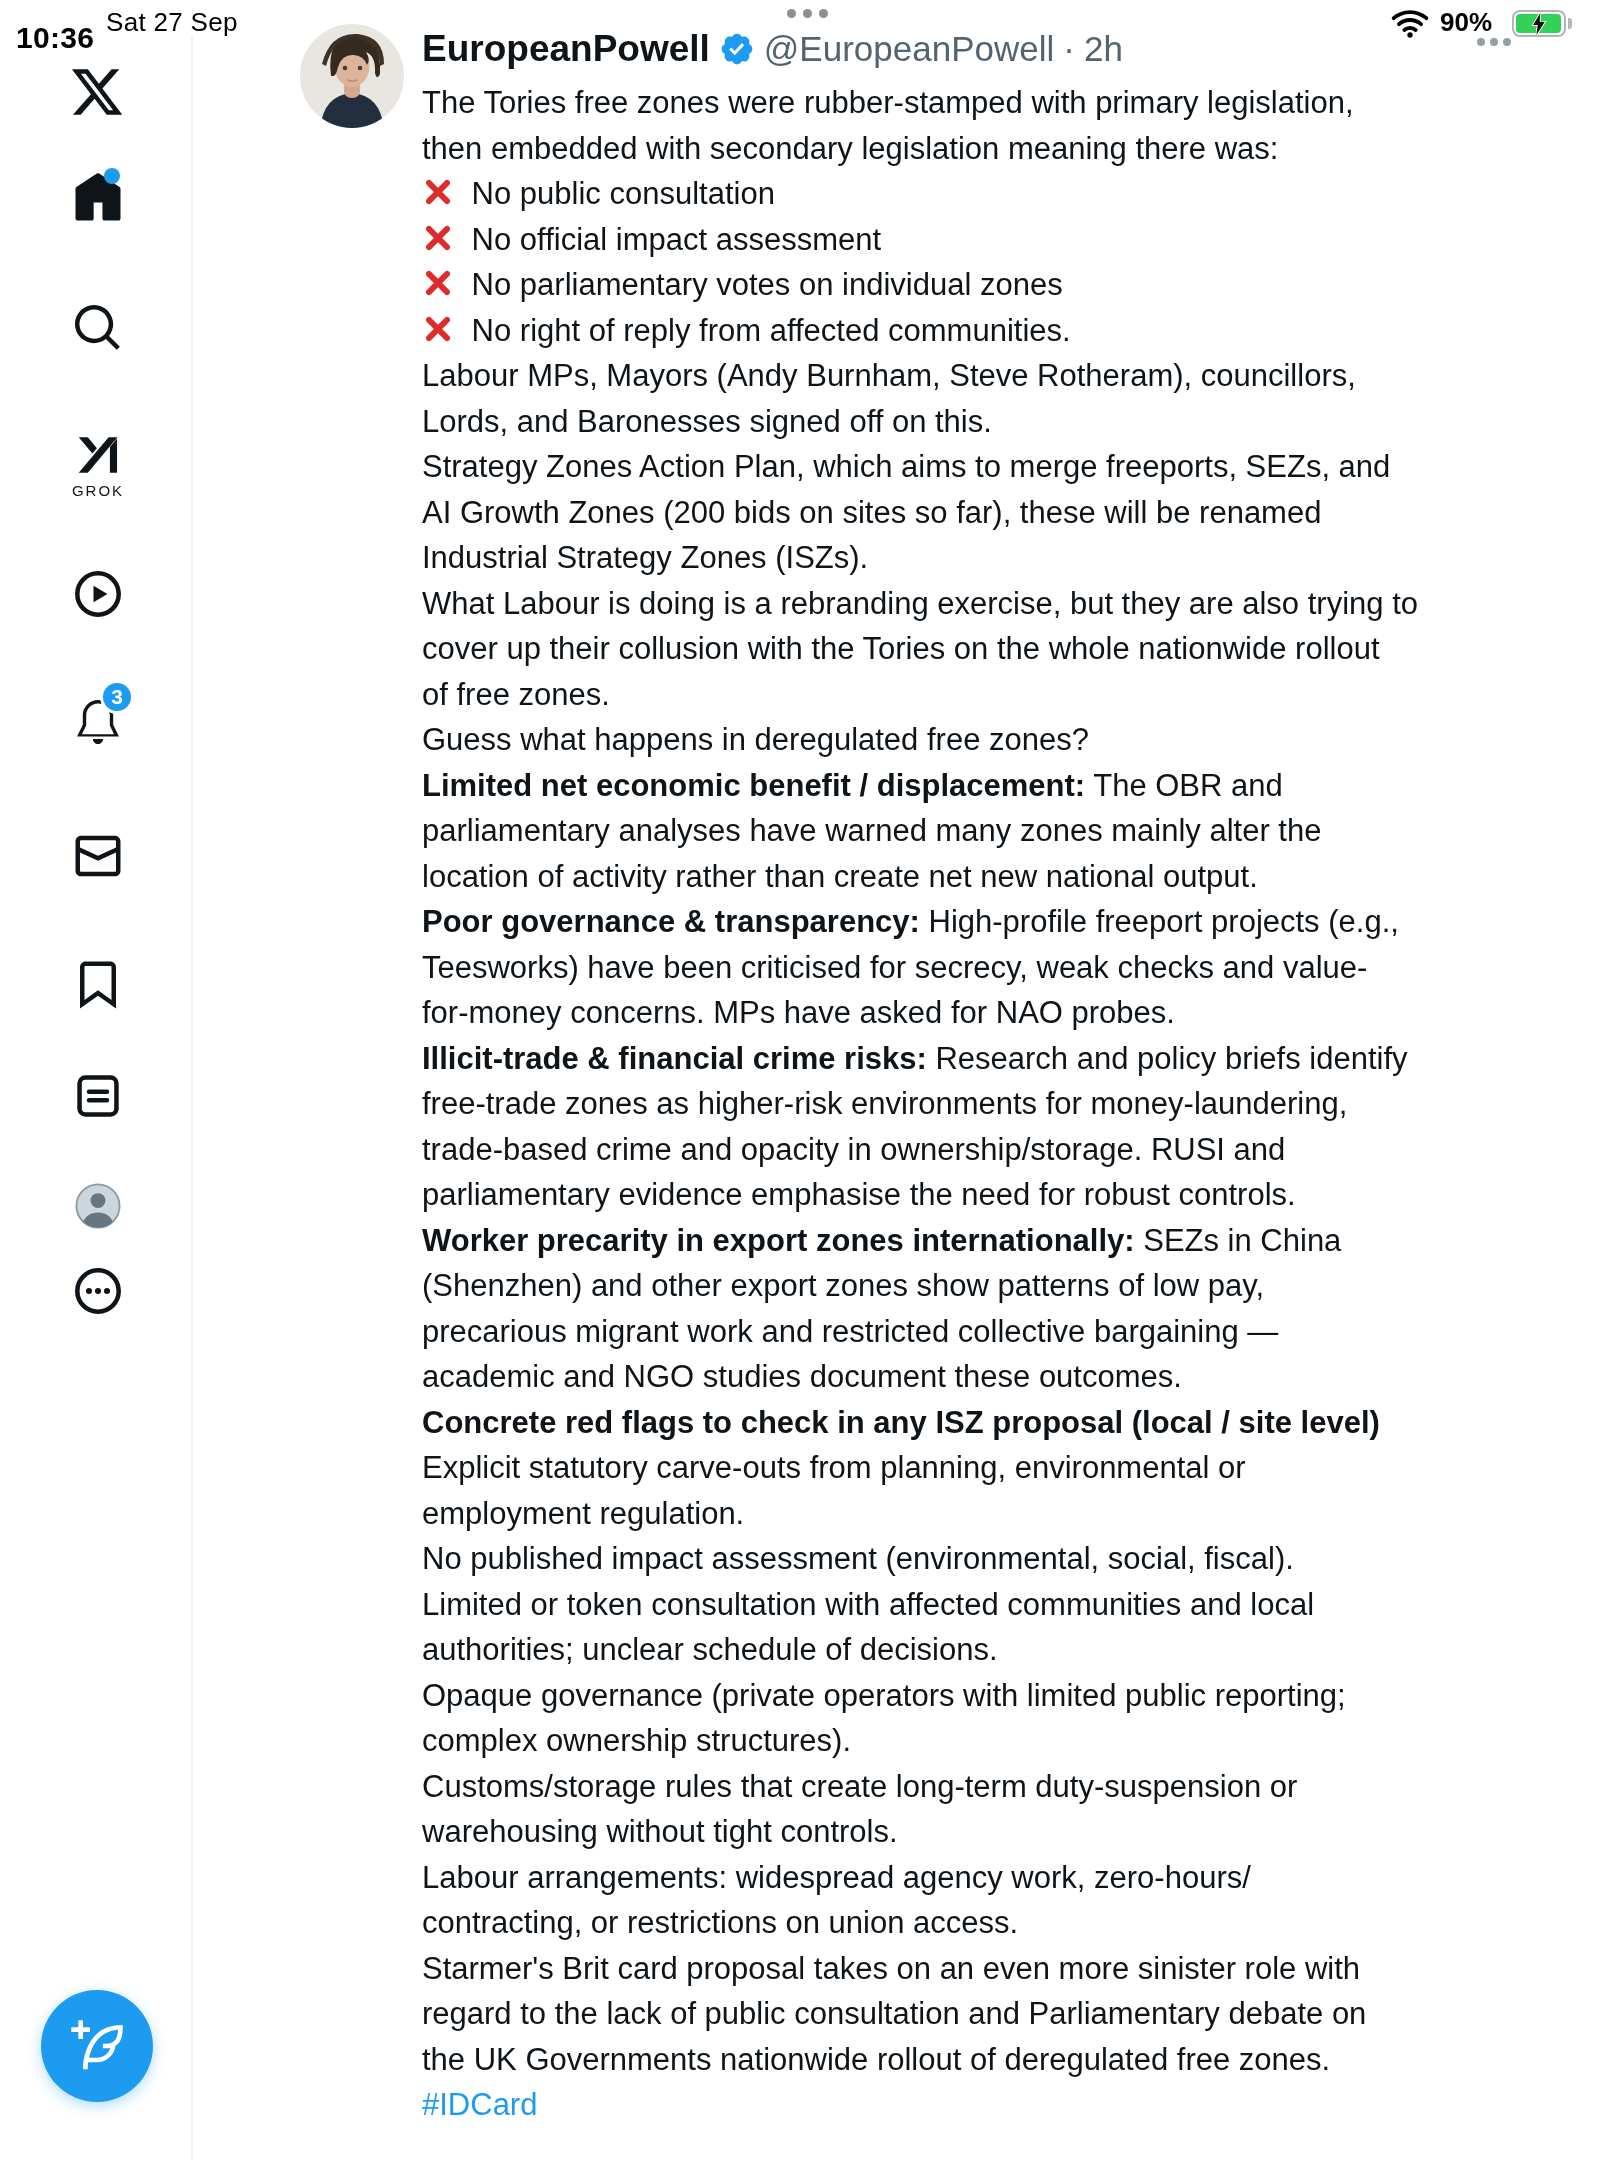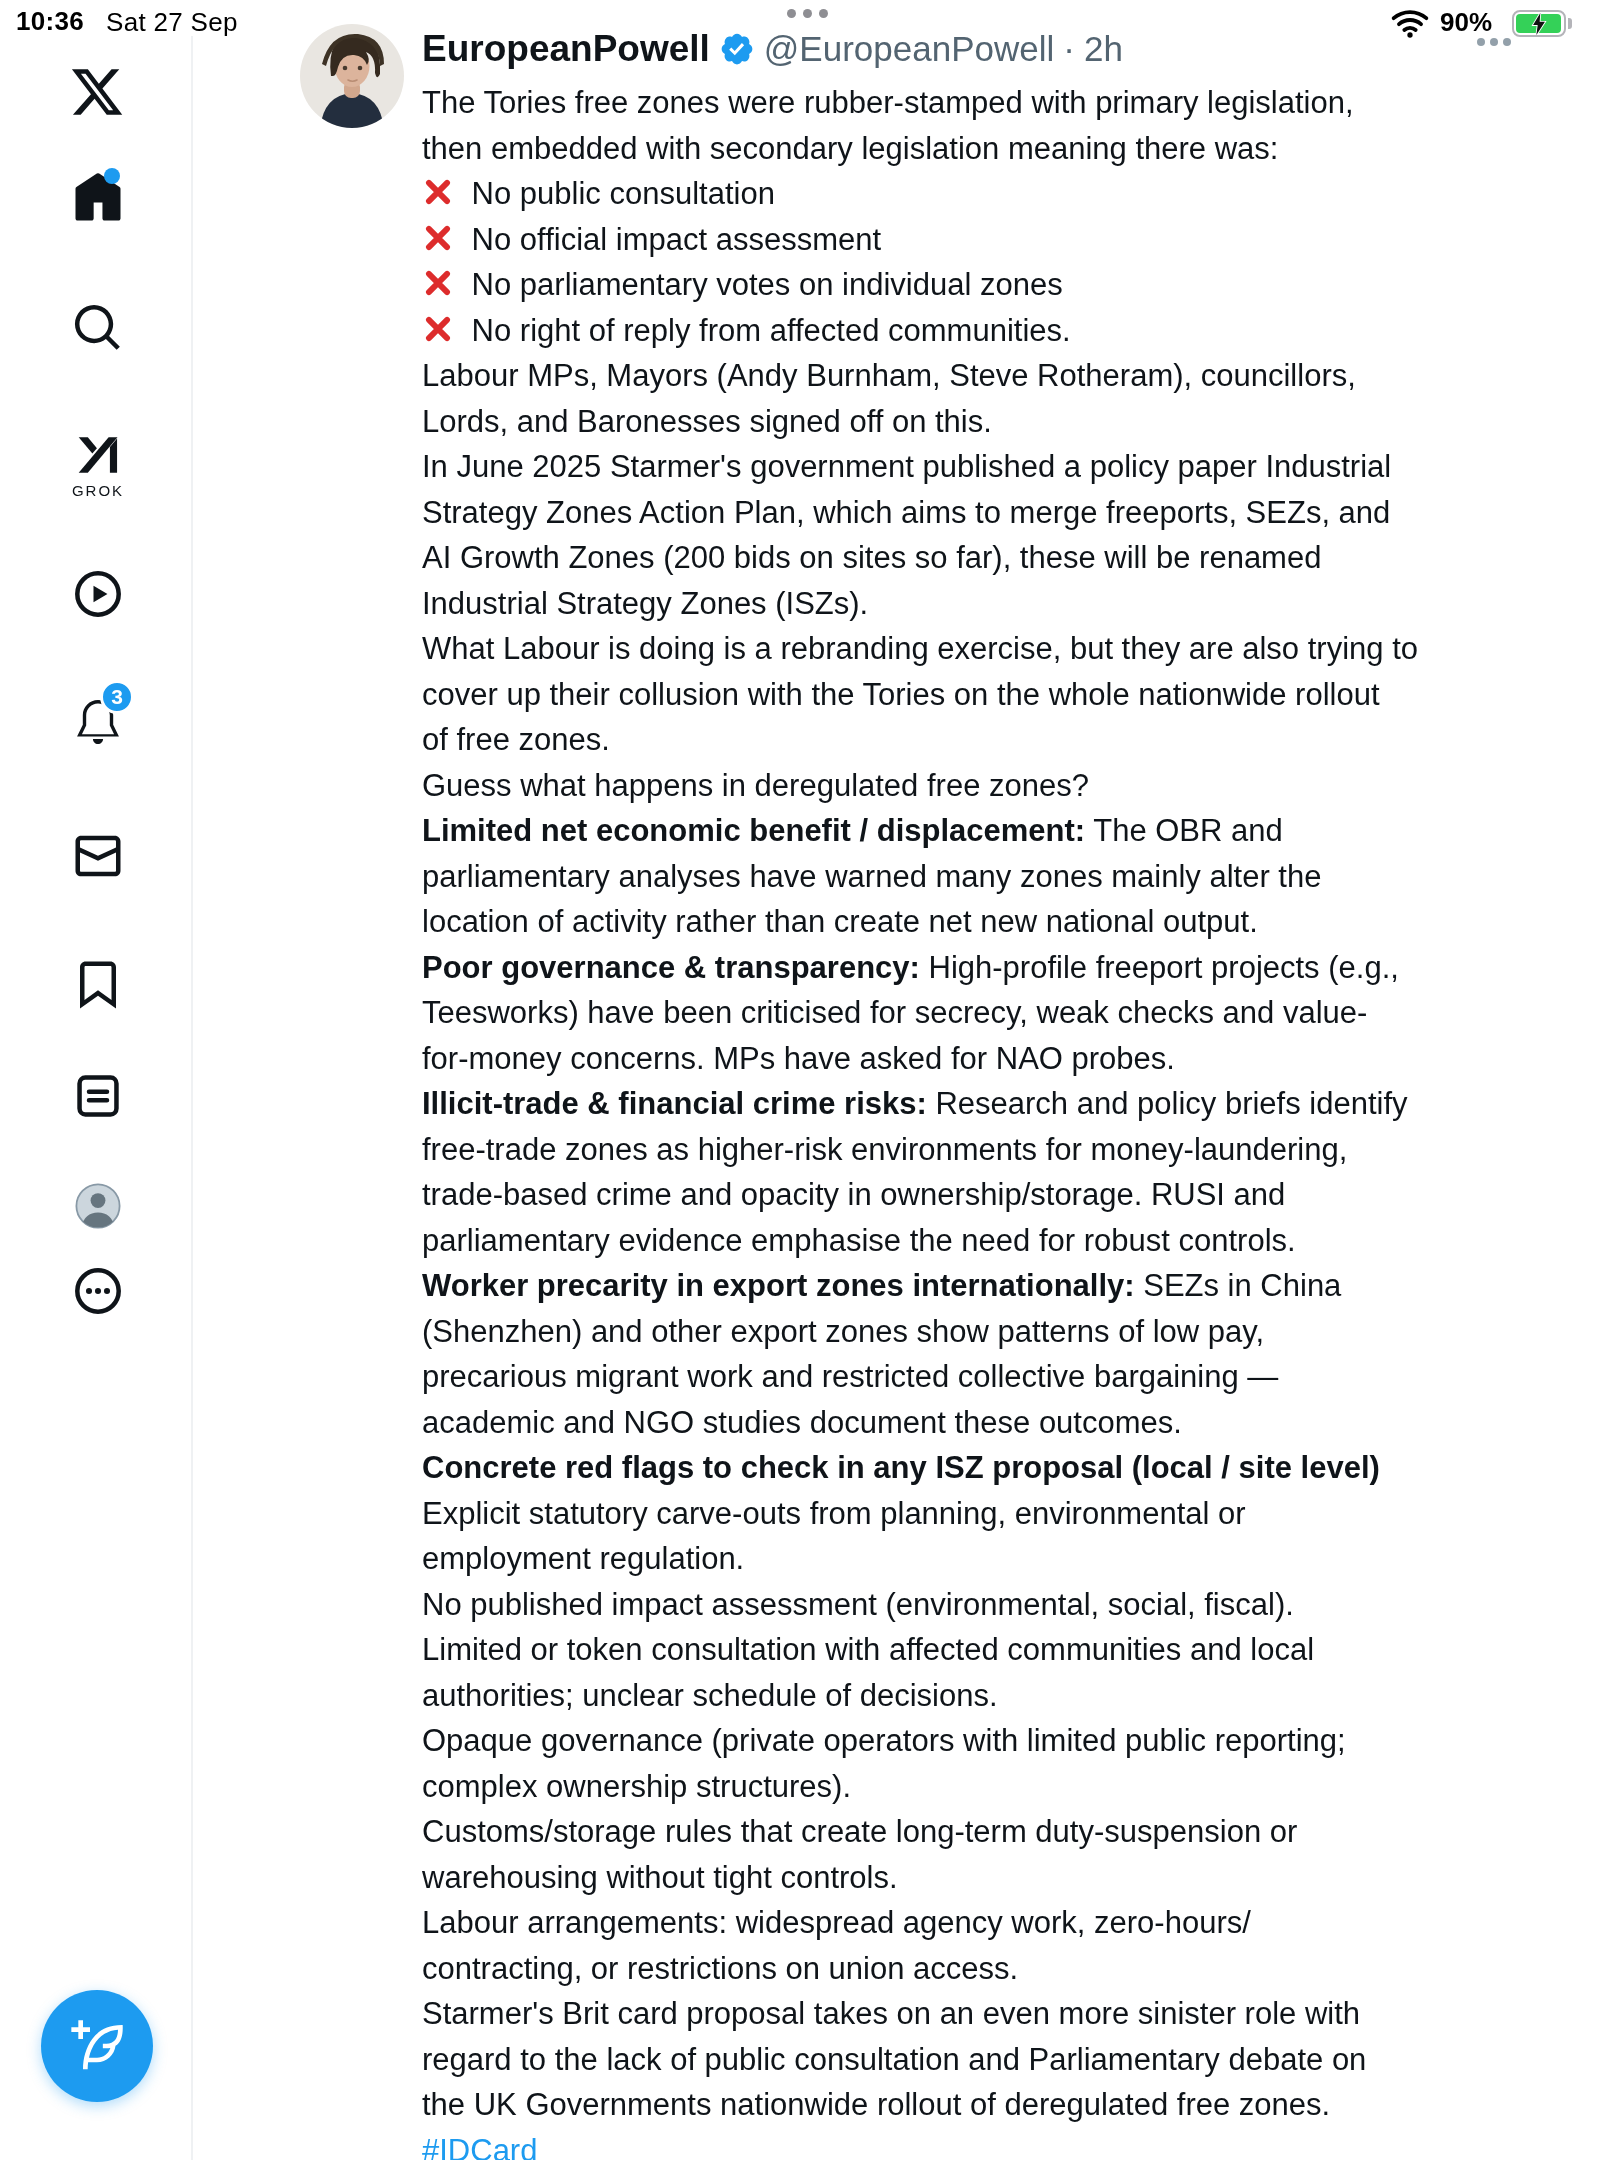--- a/index.html
+++ b/index.html
@@ -1,21 +1,21 @@
 <!DOCTYPE html>
 <html><head>
 <meta charset="utf-8">
 <style>
   html,body{margin:0;padding:0;background:#ffffff;}
   .screen{
     position:relative;width:1620px;height:2160px;overflow:hidden;background:#fff;
     font-family:"Liberation Sans","DejaVu Sans",sans-serif;color:#0f1419;
   }
   
-  .sb-time{position:absolute;left:16px;top:6px;font-size:26px;font-weight:700;color:#000;letter-spacing:.3px;}
+  .sb-time{position:absolute;left:16px;top:21px;font-size:30px;font-weight:700;color:#000;letter-spacing:.3px;}
   .sb-date{position:absolute;left:106px;top:7px;font-size:26px;font-weight:400;color:#000;letter-spacing:.3px;}
   .mt-dots{position:absolute;left:787px;top:9px;display:flex;gap:7px;}
   .mt-dots i{width:9px;height:9px;border-radius:50%;background:#8e8e93;display:block;}
   .sb-wifi{position:absolute;left:1390px;top:8px;}
   .sb-batt-pct{position:absolute;left:1440px;top:7px;font-size:26px;font-weight:700;color:#000;}
   .batt{position:absolute;left:1512px;top:10px;width:54px;height:27px;border:2.5px solid #b4b4b9;border-radius:8px;box-sizing:border-box;}
   .batt .fill{position:absolute;left:2px;top:2px;bottom:2px;width:90%;background:#34d158;border-radius:4px;}
   .batt .bolt{position:absolute;left:14px;top:1px;}
   .batt-nub{position:absolute;left:1568px;top:18px;width:4px;height:11px;background:#b4b4b9;border-radius:0 3px 3px 0;}
   
@@ -205,21 +205,20 @@
           <path d="M5.2 5.2 18.8 18.8M18.8 5.2 5.2 18.8" stroke="#dd2c2c" stroke-width="4.4" stroke-linecap="round"></path>
         </svg><span> No official impact assessment</span></div>
       <div class="tl"><svg class="cross-svg" width="32" height="32" viewBox="0 0 24 24">
           <path d="M5.2 5.2 18.8 18.8M18.8 5.2 5.2 18.8" stroke="#dd2c2c" stroke-width="4.4" stroke-linecap="round"></path>
         </svg><span> No parliamentary votes on individual zones</span></div>
       <div class="tl"><svg class="cross-svg" width="32" height="32" viewBox="0 0 24 24">
           <path d="M5.2 5.2 18.8 18.8M18.8 5.2 5.2 18.8" stroke="#dd2c2c" stroke-width="4.4" stroke-linecap="round"></path>
         </svg><span> No right of reply from affected communities.</span></div>
       <div class="tl"><span>Labour MPs, Mayors (Andy Burnham, Steve Rotheram), councillors,</span></div>
       <div class="tl"><span>Lords, and Baronesses signed off on this.</span></div>
-      <div class="tl"><span>In June 2025 Starmer's government published a policy paper Industrial</span></div>
       <div class="tl"><span>Strategy Zones Action Plan, which aims to merge freeports, SEZs, and</span></div>
       <div class="tl"><span>AI Growth Zones (200 bids on sites so far), these will be renamed</span></div>
       <div class="tl"><span>Industrial Strategy Zones (ISZs).</span></div>
       <div class="tl"><span>What Labour is doing is a rebranding exercise, but they are also trying to</span></div>
       <div class="tl"><span>cover up their collusion with the Tories on the whole nationwide rollout</span></div>
       <div class="tl"><span>of free zones.</span></div>
       <div class="tl"><span>Guess what happens in deregulated free zones?</span></div>
       <div class="tl"><b>Limited net economic benefit / displacement:</b><span> The OBR and</span></div>
       <div class="tl"><span>parliamentary analyses have warned many zones mainly alter the</span></div>
       <div class="tl"><span>location of activity rather than create net new national output.</span></div>

